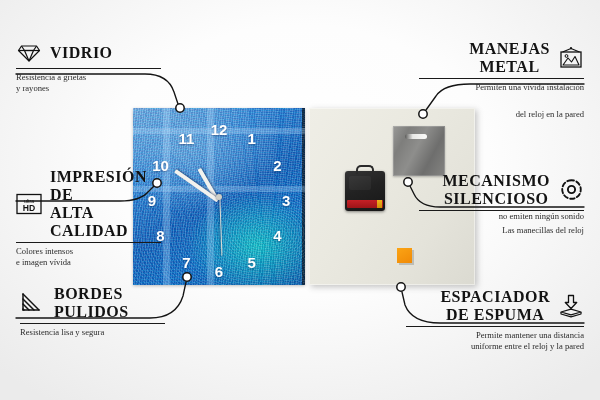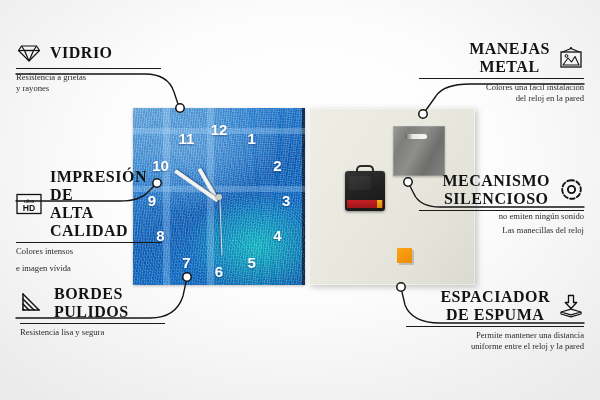--- a/index.html
+++ b/index.html
@@ -310,21 +310,21 @@
           <text x="13" y="18" font-family="Liberation Sans, sans-serif" font-size="8.6" font-weight="bold" text-anchor="middle" fill="#111">HD</text>
         </svg>
       </span>
       <div>
         <div class="co-title">IMPRESIÓN DE</div>
         <div class="co-title">ALTA CALIDAD</div>
       </div>
     </div>
     <div class="co-rule"></div>
     <div class="co-sub">Colores intensos</div>
-    <div class="co-sub" style="margin-top:6px">e imagen vívida</div>
+    <div class="co-sub" style="margin-top:0">e imagen vívida</div>
   </div>
 
   <div class="callout left" style="left:20px; top:285px; width:145px;">
     <div class="co-head">
       <span class="co-icon">
         <svg width="24" height="22" viewBox="0 0 24 22">
           <g stroke="#111" stroke-width="1.5" stroke-linecap="round">
             <line x1="2" y1="2" x2="18" y2="18"></line>
             <line x1="2" y1="7" x2="13" y2="18"></line>
             <line x1="2" y1="12" x2="8" y2="18"></line>
@@ -353,22 +353,22 @@
         <svg width="26" height="24" viewBox="0 0 26 24">
           <rect x="3" y="6" width="20" height="15" fill="none" stroke="#111" stroke-width="1.3"></rect>
           <path d="M5,19 L10,12 L13.5,16 L17,10.5 L21,19 Z" fill="none" stroke="#111" stroke-width="1.1" stroke-linejoin="round"></path>
           <circle cx="8.5" cy="10" r="1.4" fill="none" stroke="#111" stroke-width="1"></circle>
           <path d="M13,2.5 L4.5,6 M13,2.5 L21.5,6" fill="none" stroke="#111" stroke-width="1.1"></path>
           <circle cx="13" cy="2.2" r="1.1" fill="#111"></circle>
         </svg>
       </span>
     </div>
     <div class="co-rule"></div>
-    <div class="co-sub">Colores una fácil instalación</div>
-    <div class="co-sub" style="margin-top:0">del reloj en la pared</div>
+    <div class="co-sub">Permiten una vívida instalación</div>
+    <div class="co-sub" style="margin-top:16px">del reloj en la pared</div>
   </div>
 
   <div class="callout right" style="right:16px; top:172px; width:165px;">
     <div class="co-head">
       <div>
         <div class="co-title">MECANISMO</div>
         <div class="co-title">SILENCIOSO</div>
       </div>
       <span class="co-icon">
         <svg width="25" height="25" viewBox="0 0 25 25">

